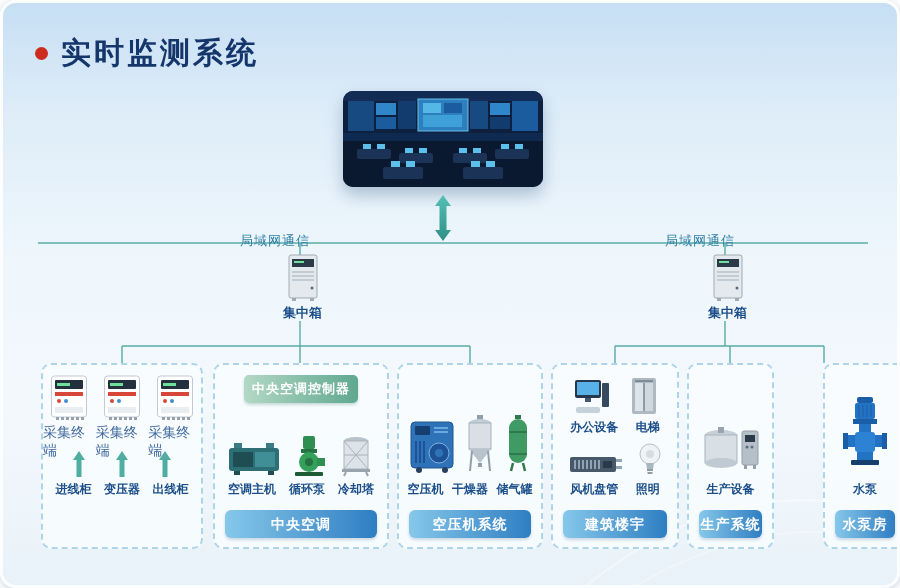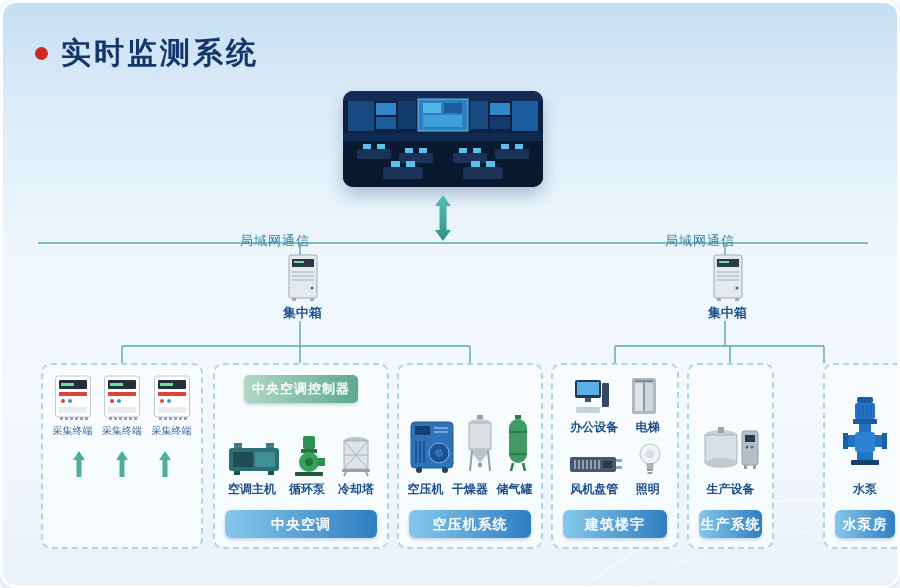--- a/index.html
+++ b/index.html
@@ -16,21 +16,21 @@
   .croom{position:absolute;left:340px;top:88px;width:200px;height:96px;border-radius:10px;
     box-shadow:0 8px 16px rgba(20,60,110,.28);}
   .vdarrow{position:absolute;left:431px;top:192px;}
   .lan{position:absolute;top:219px;width:120px;text-align:left;font-size:13px;color:#2f7fa6;letter-spacing:1px;margin-top:10px;}
   .conc{position:absolute;top:251px;display:flex;flex-direction:column;align-items:center;gap:2px;text-align:right;}
   .conc-label{font-size:13px;font-weight:700;color:#1c4f8a;white-space:nowrap;}
   .panel{position:absolute;top:360px;height:186px;border:2px dashed #aed4ea;border-radius:10px;
     background:rgba(250,253,255,.72);box-sizing:border-box;}
   .row{position:absolute;left:0;right:0;display:flex;justify-content:space-evenly;align-items:flex-end;}
   .devcol{display:flex;flex-direction:column;align-items:center;gap:3px;}
-  .tlabel{font-size:10px;color:#41699f;}
+  .tlabel{font-size:14px;color:#41699f;}
   .dname{font-size:12px;font-weight:700;color:#1c4f8a;text-align:center;white-space:nowrap;}
   .pfooter{position:absolute;left:10px;right:10px;bottom:9px;height:28px;line-height:28px;text-align:center;
     color:#fff;font-weight:700;font-size:14px;letter-spacing:1px;border-radius:6px;
     background:linear-gradient(90deg,#86c8ea,#2f7ec2);box-shadow:0 2px 3px rgba(30,80,130,.2);}
   .pheader{position:absolute;top:10px;left:50%;transform:translateX(-50%);padding:5px 8px;border-radius:5px;
     color:#fff;font-weight:700;font-size:13px;letter-spacing:1px;white-space:nowrap;
     background:linear-gradient(90deg,#b2d8c6,#5fa88f);box-shadow:0 2px 3px rgba(60,120,100,.25);}
 </style>
 </head>
 <body>
@@ -212,20 +212,25 @@
       <svg width="14" height="26" viewBox="0 0 14 26">
           <path d="M7 0 L13 9 H9.5 V26 H4.5 V9 H1 Z" fill="#4fae9f"></path>
         </svg>
       <svg width="14" height="26" viewBox="0 0 14 26">
           <path d="M7 0 L13 9 H9.5 V26 H4.5 V9 H1 Z" fill="#4fae9f"></path>
         </svg>
       <svg width="14" height="26" viewBox="0 0 14 26">
           <path d="M7 0 L13 9 H9.5 V26 H4.5 V9 H1 Z" fill="#4fae9f"></path>
         </svg>
     </div>
+    <div class="row" style="top:116px;">
+      <span class="dname">进线柜</span>
+      <span class="dname">变压器</span>
+      <span class="dname">出线柜</span>
+    </div>
   </div>
 
   <div class="panel" style="left:210px;width:176px;">
     <div class="pheader">中央空调控制器</div>
     <div class="row" style="top:56px;height:56px;">
       <svg width="52" height="36" viewBox="0 0 52 36">
         <rect x="6" y="2" width="8" height="6" fill="#3b7d84"></rect>
           <rect x="38" y="2" width="8" height="6" fill="#3b7d84"></rect>
         <rect x="1" y="7" width="50" height="23" rx="3" fill="#2e6f76"></rect>
         <rect x="5" y="11" width="20" height="15" fill="#1e4e54"></rect>

